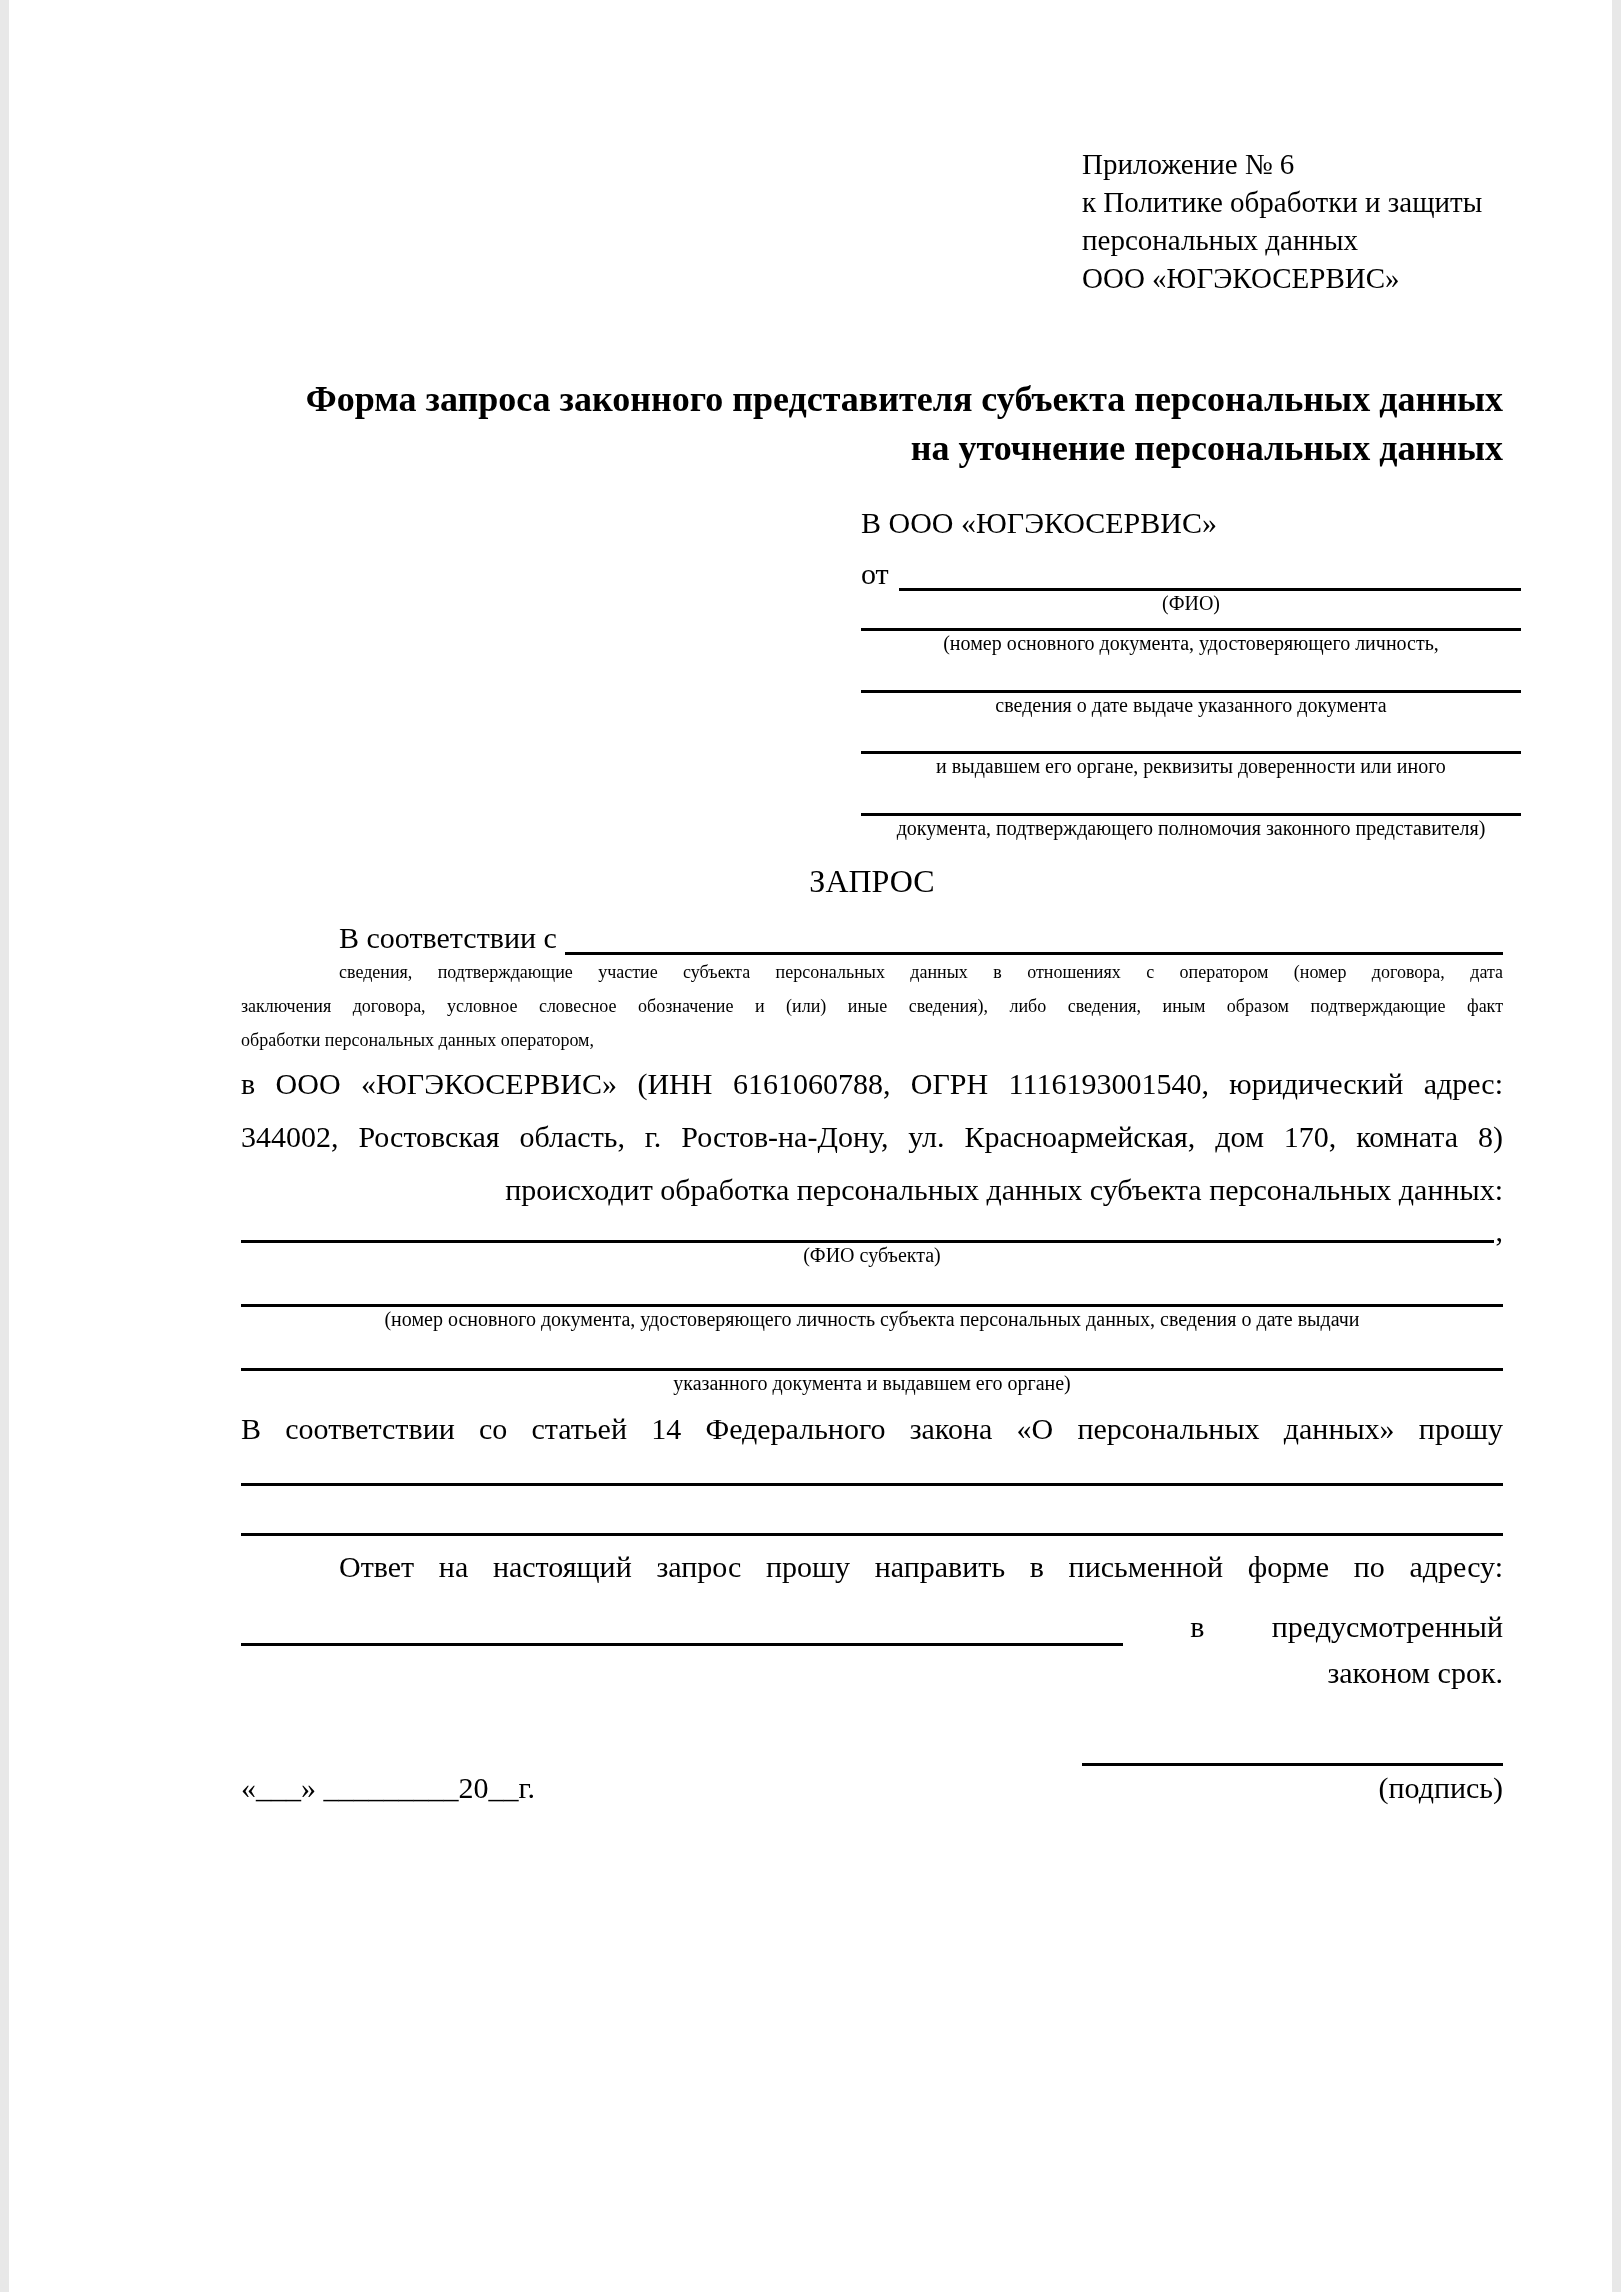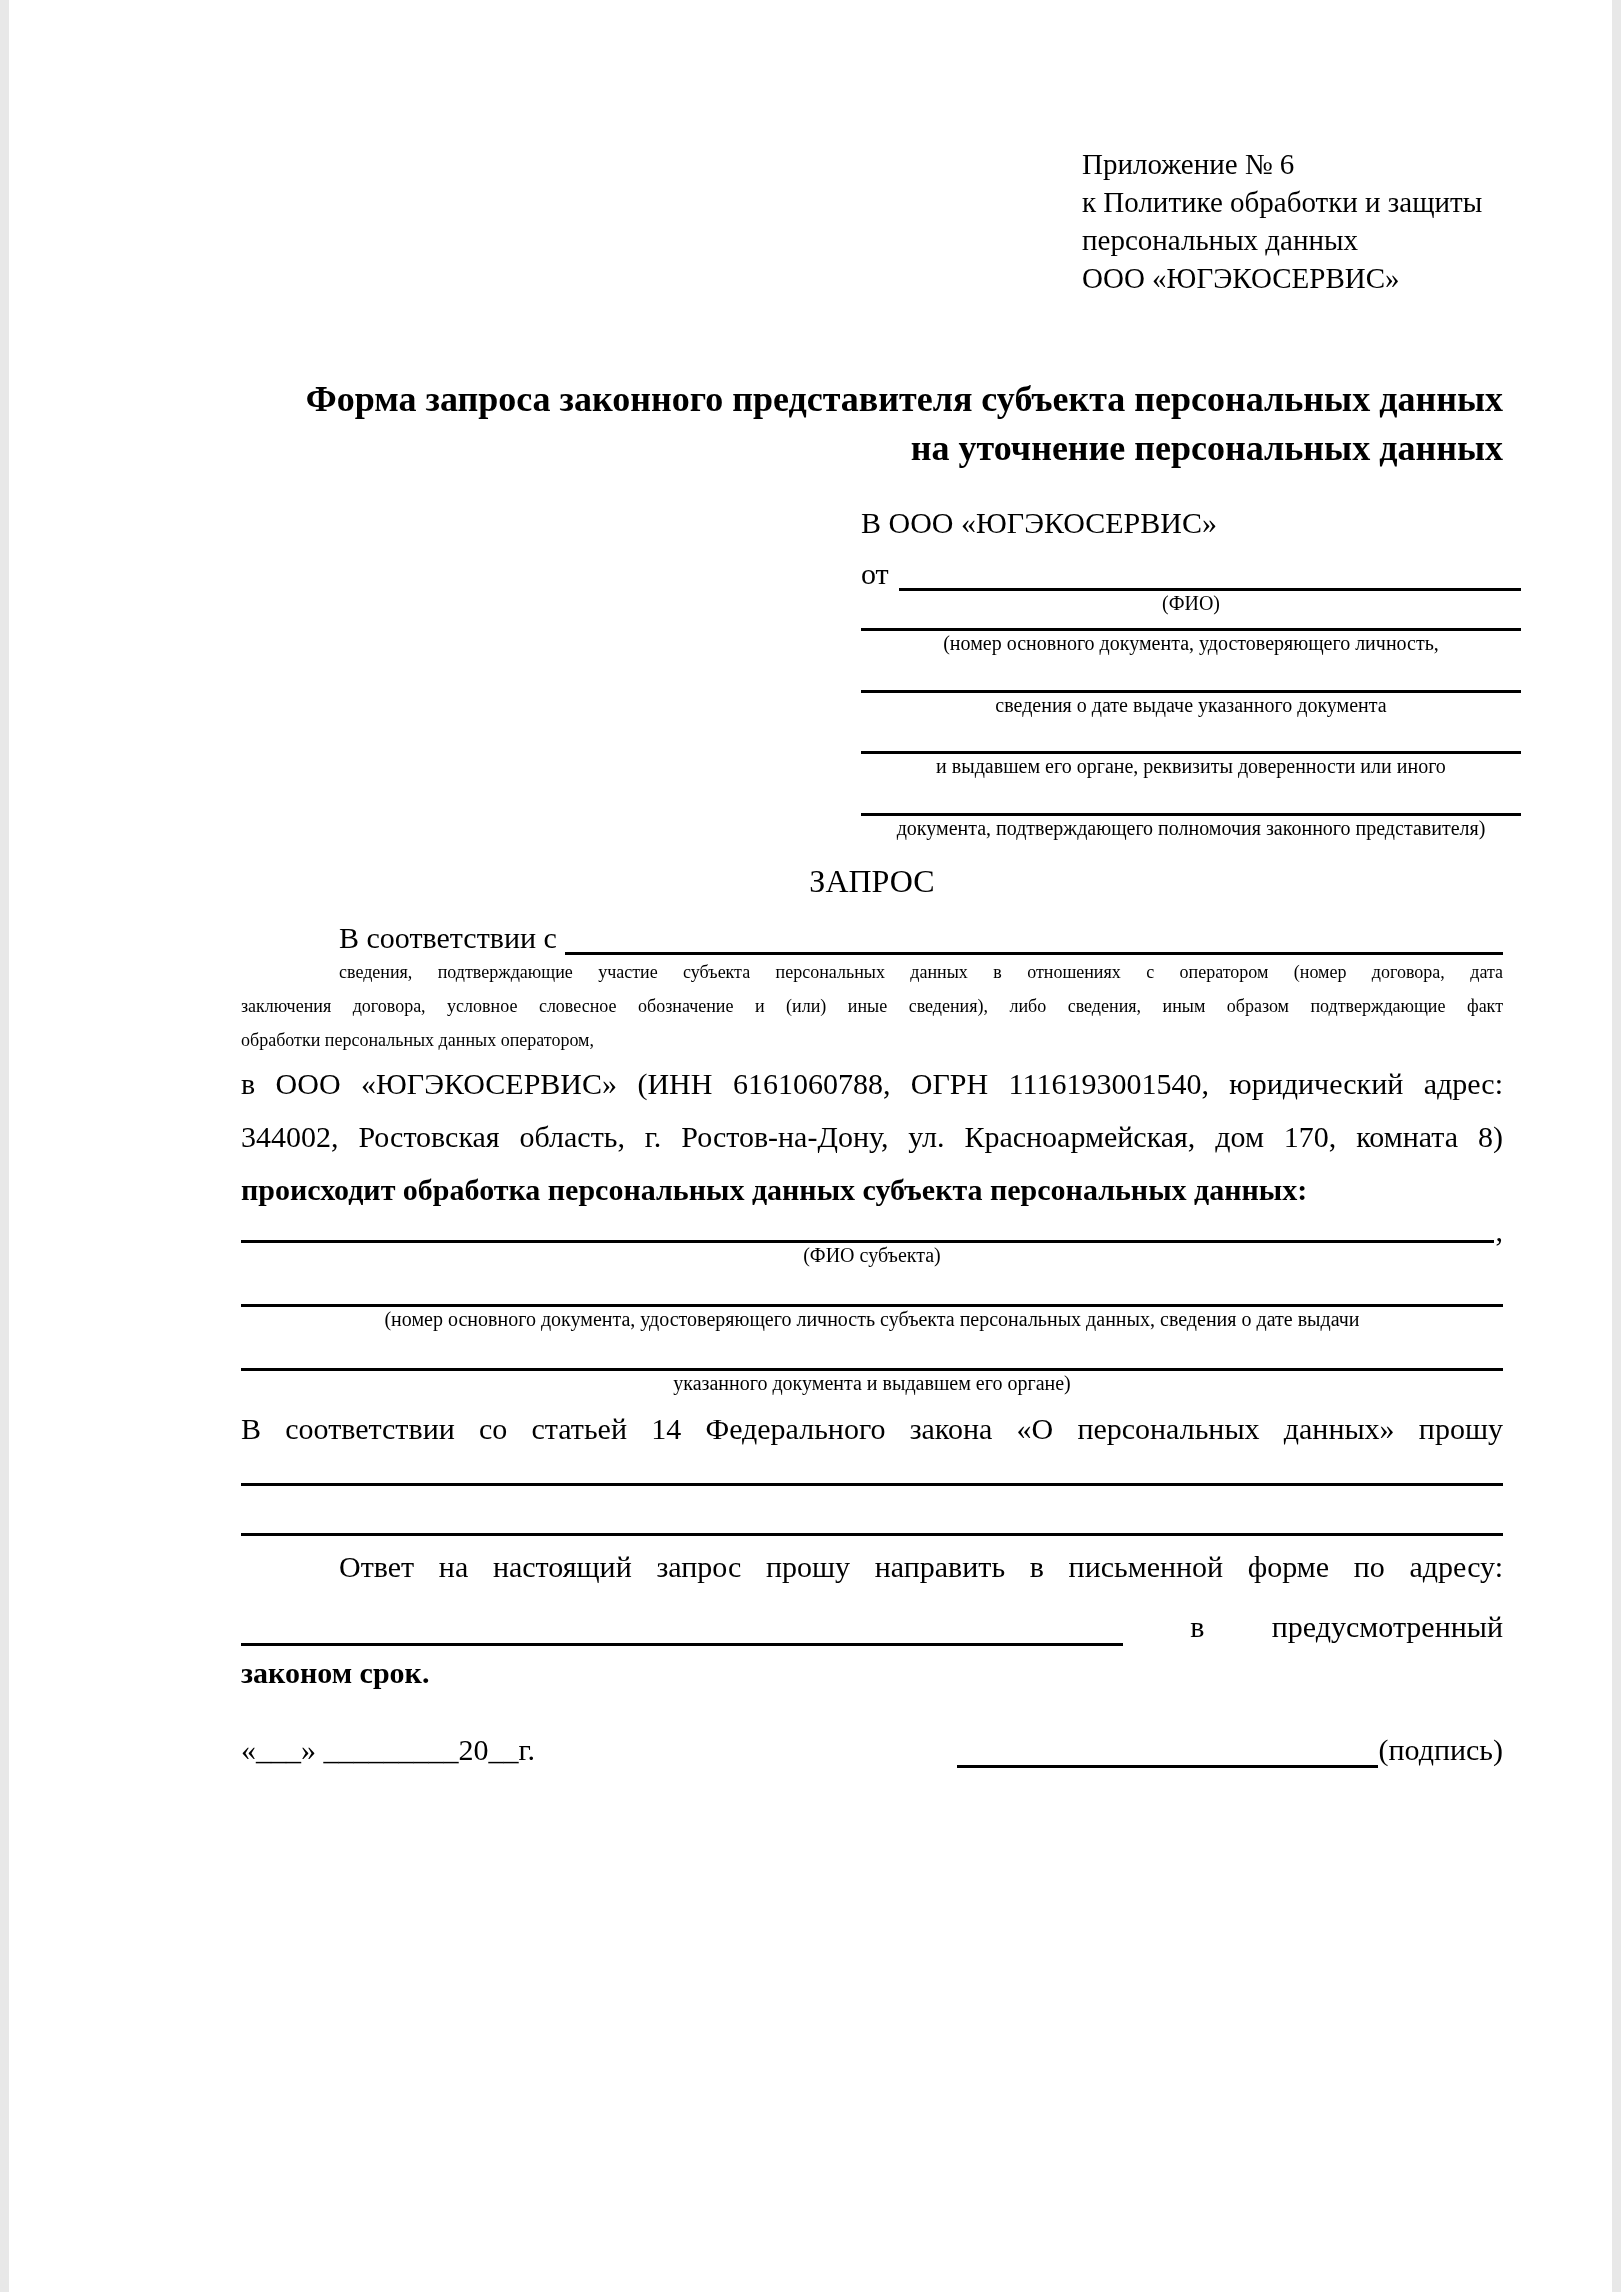--- a/index.html
+++ b/index.html
@@ -31,36 +31,36 @@
   .zapros { margin-top:17.6px; text-align:center; font-size:32px; line-height:45px; }
   .accord { display:flex; align-items:flex-end; font-size:30px; height:49px; padding-left:98px; margin-top:2px; }
   .accord .lbl { padding-right:7.8px; }
   .accord .fill { height:39px; }
   .footnote { font-size:18px; line-height:34px; }
   .fn-just { text-align:justify; text-align-last:justify; }
   .fn-first { text-indent:98px; }
   .fn-last { text-align:left; }
   .para { font-size:30px; line-height:53px; }
   .jline { text-align:justify; text-align-last:justify; }
-  .lline { text-align:left;font-weight:bold; }
+  .lline { text-align:right; }
   
   .s-row { display:flex; align-items:flex-end; font-size:30px; height:25.5px; margin-top:2px; }
   .s-row .fill { height:19.6px; }
   .s-row .comma { padding-left:2px; line-height:25.5px; }
   .s-blank { border-bottom:3.9px solid #000; height:23.5px; margin-top:11.8px; }
   .law { margin-top:5.9px; }
   .big-blank { border-bottom:3.9px solid #000; height:27.4px; }
   .big-blank.second { height:47px; }
   .answer { margin-top:3.9px; }
   .ans-line2 { display:flex; align-items:flex-end; justify-content:space-between; height:53px; font-size:30px; }
   .ans-line2 .fill2 { width:882px; border-bottom:3.9px solid #000; height:37px; }
   .ans-line2 .w { line-height:39px; }
   
   .footer { margin-top:29px; display:flex; justify-content:space-between; align-items:flex-end; font-size:30px; line-height:43px; }
-  .sig { display:flex; align-items:center; }
+  .sig { display:flex; align-items:flex-end;flex-direction:column; }
   .sig .fill3 { width:421px; height:35px; border-bottom:3.9px solid #000; }
 </style>
 </head>
 <body>
 
 <div class="page">
 
   <div class="appendix">
     <div>Приложение № 6</div>
     <div>к Политике обработки и защиты</div>

